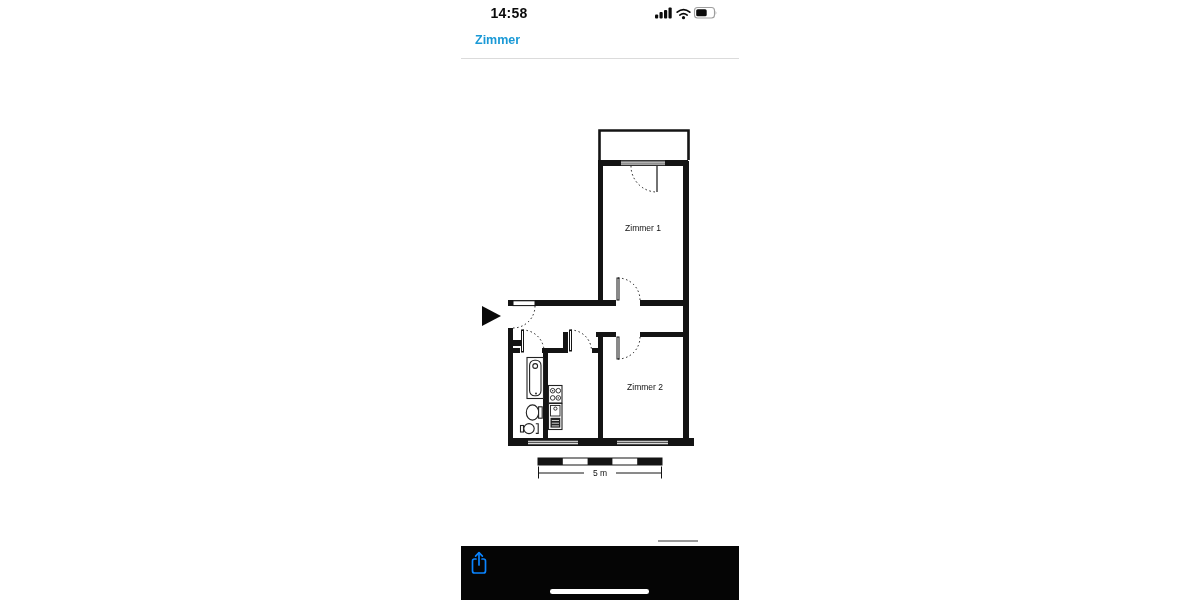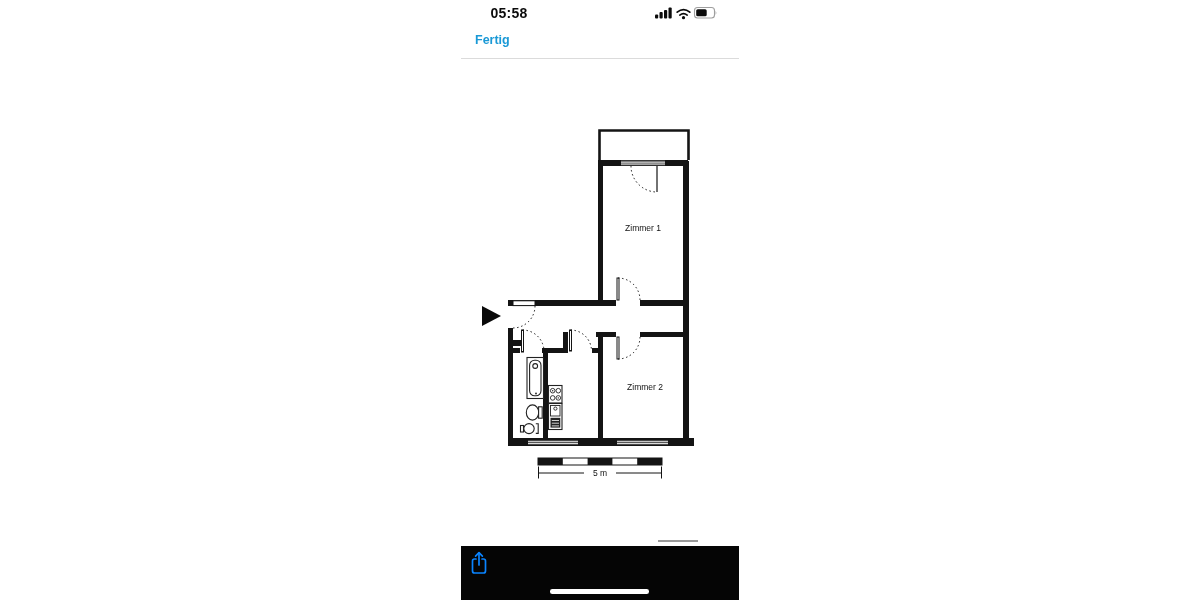--- a/index.html
+++ b/index.html
@@ -27,41 +27,41 @@
 
   
   .toolbar{left:461px;top:546px;width:278px;height:54px;background:#050505;}
   .share{position:absolute;left:7px;top:4px;}
   .home-indicator{position:absolute;left:89px;top:43px;width:99px;height:4.5px;
                   border-radius:2.3px;background:#ffffff;}
 </style>
 </head>
 <body>
 
-<div class="abs time">05:58</div>
+<div class="abs time">14:58</div>
 <svg class="abs status-icons" width="66" height="14" viewBox="0 0 66 14">
   <g fill="#0b0b0b">
     <rect x="2" y="8.5" width="3.2" height="4" rx="1"></rect>
     <rect x="6.5" y="6" width="3.2" height="6.5" rx="1"></rect>
     <rect x="11" y="4" width="3.2" height="8.5" rx="1"></rect>
     <rect x="15.5" y="1.5" width="3.2" height="11" rx="1"></rect>
   </g>
   <g stroke="#0b0b0b" fill="none" stroke-width="1.7" stroke-linecap="round">
     <path d="M24.2,6.2 Q30.5,0.9 36.8,6.2"></path>
     <path d="M26.8,9.1 Q30.5,6.2 34.2,9.1"></path>
     <circle cx="30.5" cy="11.7" r="1.6" fill="#0b0b0b" stroke="none"></circle>
   </g>
   <g>
     <rect x="41.5" y="1.5" width="20" height="10.5" rx="3" fill="none" stroke="rgba(0,0,0,0.38)" stroke-width="1.1"></rect>
     <rect x="43.2" y="3.2" width="10.5" height="7.1" rx="1.6" fill="#0b0b0b"></rect>
     <path d="M62.6,4.4 q1.6,2.3 0,4.6 z" fill="rgba(0,0,0,0.38)"></path>
   </g>
 </svg>
 
-<button class="abs done-btn">Fertig</button>
+<button class="abs done-btn">Zimmer</button>
 <div class="abs divider"></div>
 
 <svg class="abs plan" width="290" height="370" viewBox="455 120 290 370">
 
   <g>
     <path d="M599.5,160 V130.5 H688.5 V160" fill="none" stroke="#141414" stroke-width="2.6"></path>
   </g>
 
   <g fill="#141414">
 

